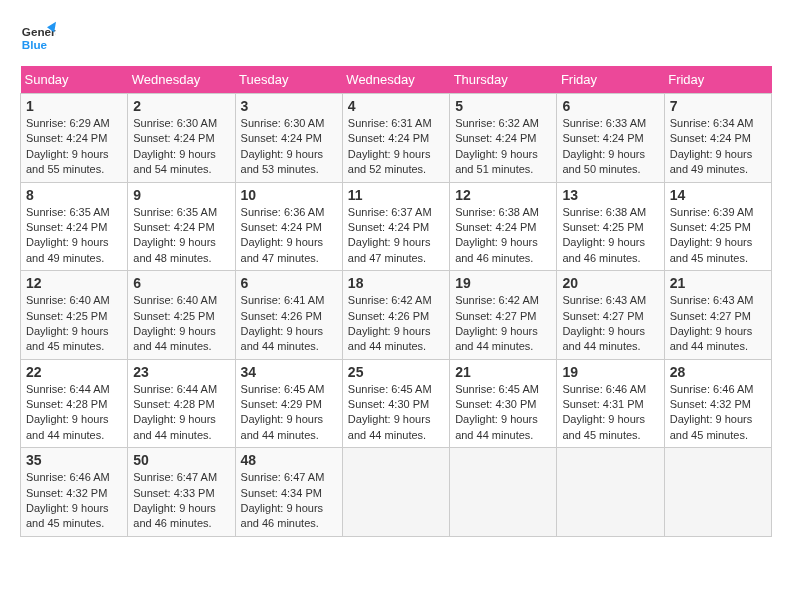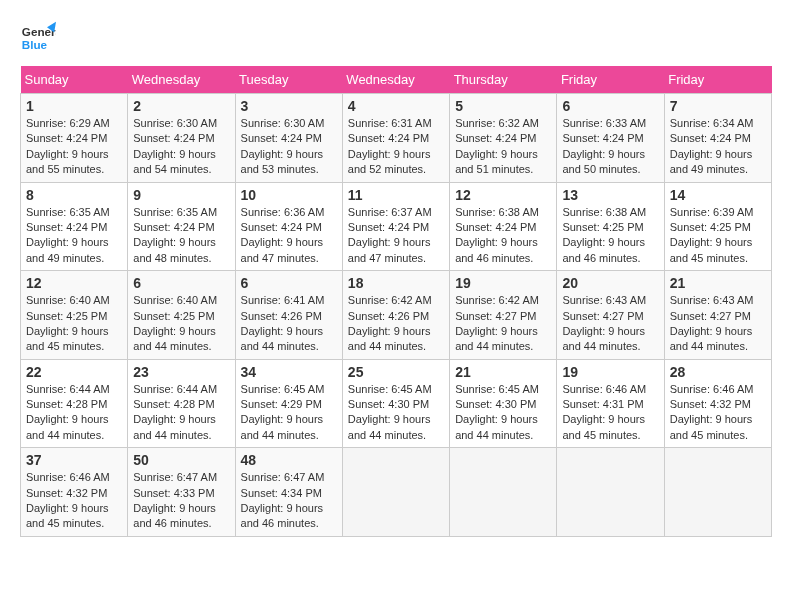--- a/index.html
+++ b/index.html
@@ -228,21 +228,21 @@
           <span class="day-num">19</span>
           <div class="day-info">Sunrise: 6:46 AM<br>Sunset: 4:31 PM<br>Daylight: 9 hours and 45 minutes.</div>
         </td>
         <td>
           <span class="day-num">28</span>
           <div class="day-info">Sunrise: 6:46 AM<br>Sunset: 4:32 PM<br>Daylight: 9 hours and 45 minutes.</div>
         </td>
       </tr>
       <tr class="week-row-alt">
         <td>
-          <span class="day-num">37</span>
+          <span class="day-num">35</span>
           <div class="day-info">Sunrise: 6:46 AM<br>Sunset: 4:32 PM<br>Daylight: 9 hours and 45 minutes.</div>
         </td>
         <td>
           <span class="day-num">50</span>
           <div class="day-info">Sunrise: 6:47 AM<br>Sunset: 4:33 PM<br>Daylight: 9 hours and 46 minutes.</div>
         </td>
         <td>
           <span class="day-num">48</span>
           <div class="day-info">Sunrise: 6:47 AM<br>Sunset: 4:34 PM<br>Daylight: 9 hours and 46 minutes.</div>
         </td>

